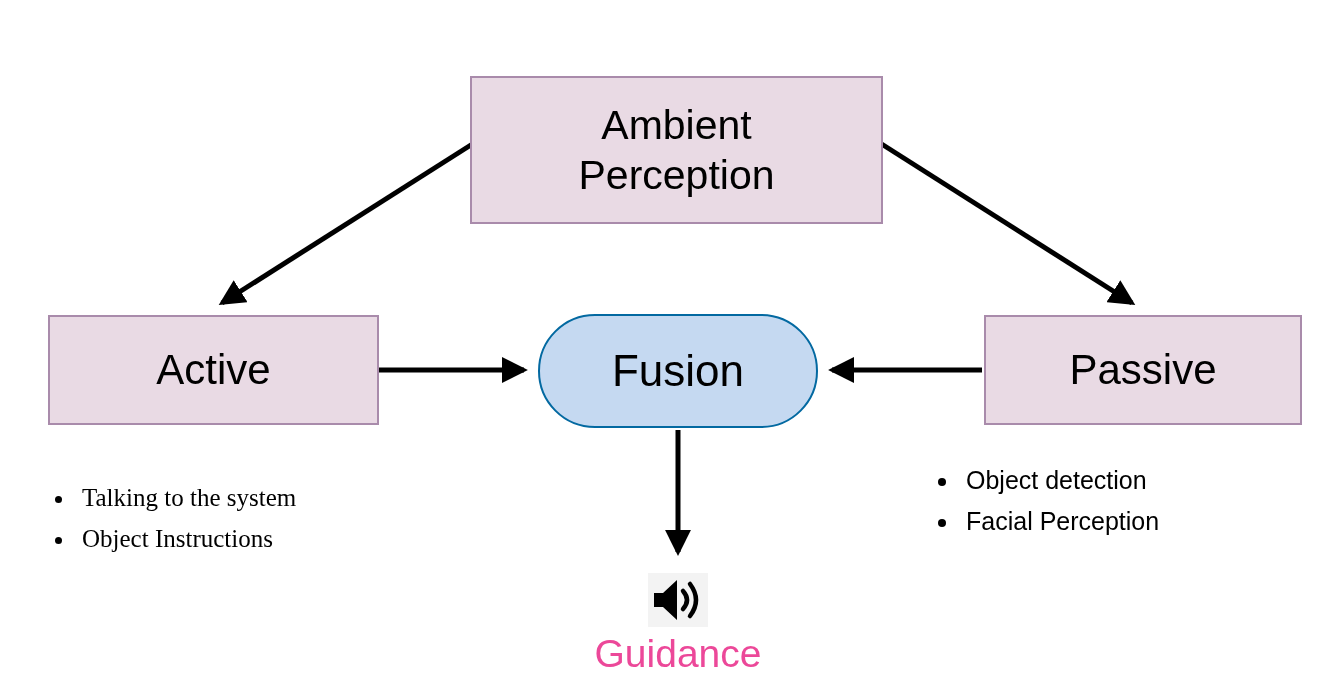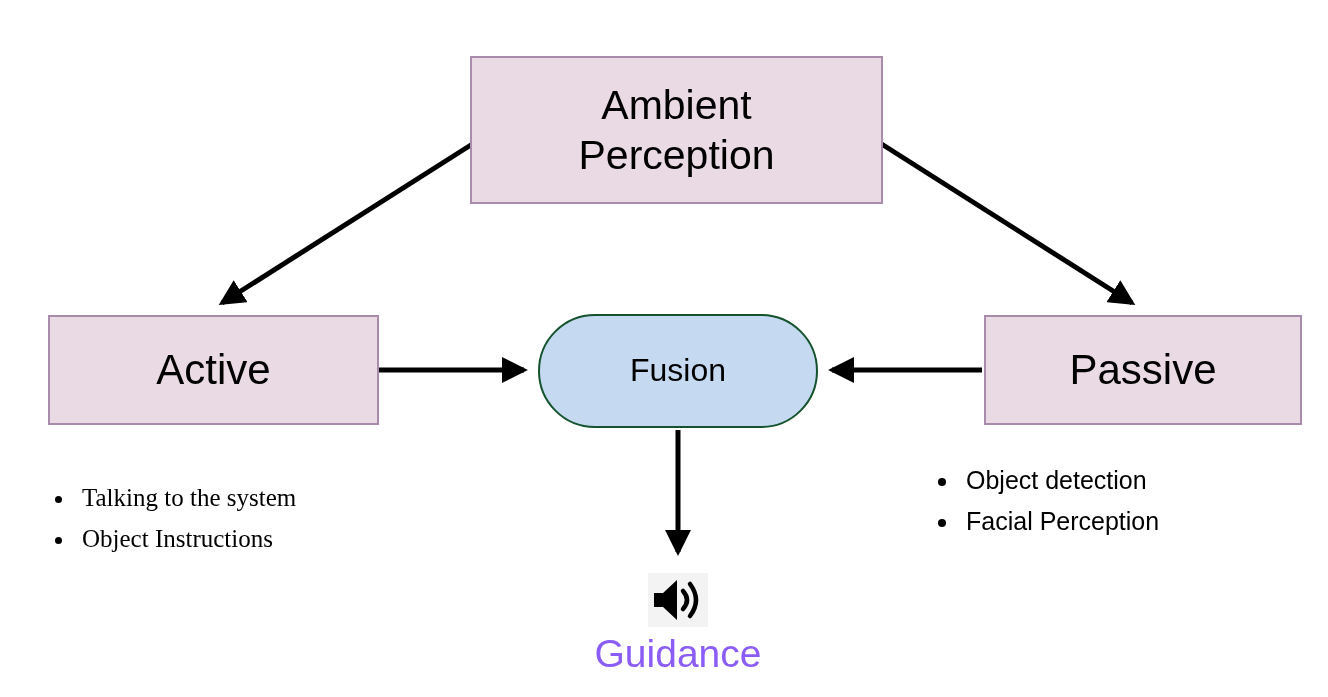--- a/index.html
+++ b/index.html
@@ -28,39 +28,39 @@
     justify-content: center;
     text-align: center;
     background: #e9dae4;
     border: 2px solid #a98bab;
     font-size: 42px;
     line-height: 1.22;
     white-space: pre-line;
     color: #000000;
   }
   .node-ambient {
-    left: 470px; top: 56px;
+    left: 470px; top: 76px;
     width: 413px; height: 148px;
     font-size: 41px;
   }
   .node-active {
     left: 48px; top: 315px;
     width: 331px; height: 110px;
   }
   .node-passive {
     left: 984px; top: 315px;
     width: 318px; height: 110px;
   }
   .node-fusion {
     left: 538px; top: 314px;
     width: 280px; height: 114px;
     background: #c5d9f1;
-    border: 2px solid #14532d;
+    border: 2px solid #0369a1;
     border-radius: 57px;
-    font-size: 32px;
+    font-size: 44px;
   }
   .bullet-list {
     position: absolute;
     list-style: disc;
     font-size: 25px;
     line-height: 1.62;
     color: #000000;
   }
   .bullet-list li { padding-left: 6px; }
   .bullet-list-active {
@@ -80,21 +80,21 @@
     align-items: center;
     justify-content: center;
     background: #f3f3f3;
   }
   .guidance-label {
     position: absolute;
     left: 528px; top: 632px;
     width: 300px;
     text-align: center;
     font-size: 39px;
-    color: #8b5cf6;
+    color: #ec4899;
   }
 </style>
 </head>
 <body>
 
 <div class="canvas">
 
   <svg class="arrows-layer" viewBox="0 0 1328 697" xmlns="http://www.w3.org/2000/svg">
     <defs>
       <marker id="arrowhead" viewBox="0 0 10 10" refX="8.5" refY="5" markerWidth="5.2" markerHeight="5.2" orient="auto-start-reverse">

